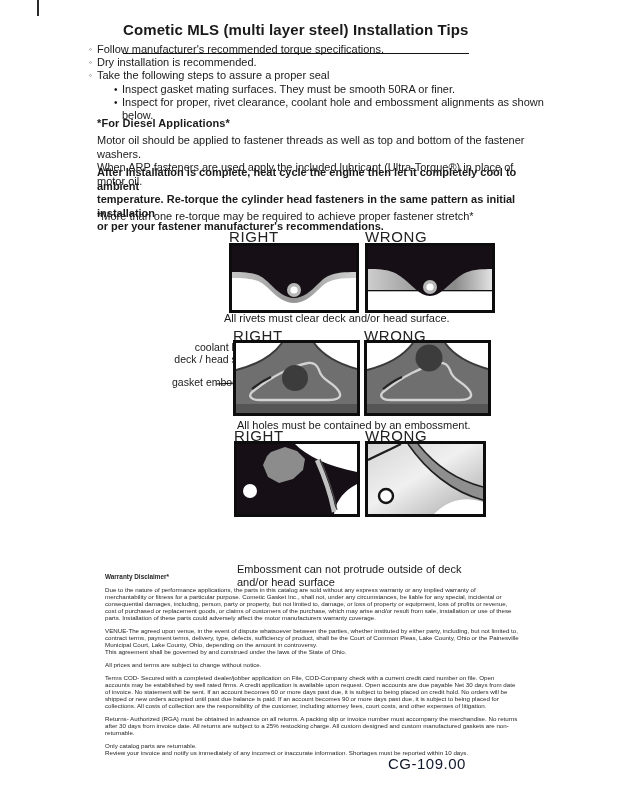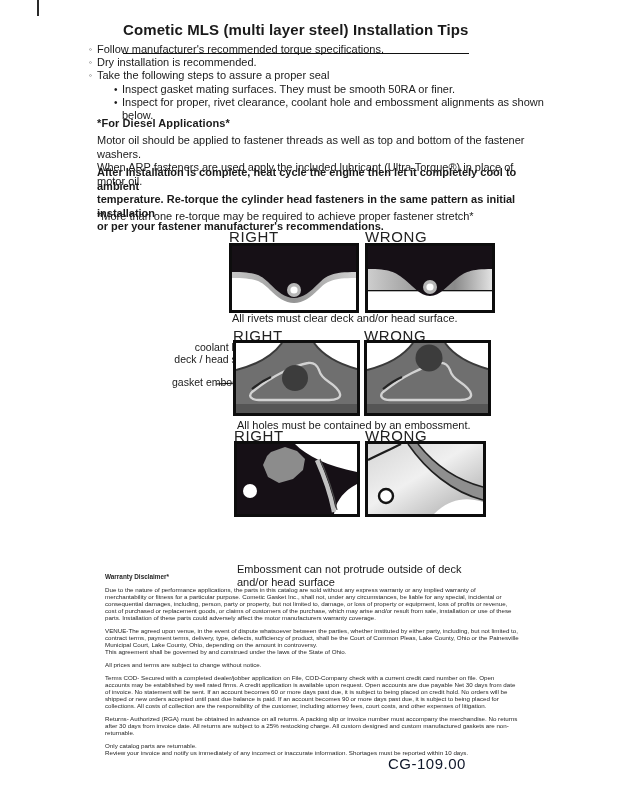--- a/index.html
+++ b/index.html
@@ -115,21 +115,21 @@
       </defs>
       <rect width="124" height="64" fill="#ffffff"></rect>
       <rect y="18" width="124" height="27" fill="url(#w1g)"></rect>
       <rect y="44" width="124" height="1.3" fill="#111111"></rect>
       <path d="M0,0 H124 V23 C102,23 97,26 88,33 C80,39 72,50 62,50 C52,50 44,39 36,33 C27,26 22,23 0,23 Z" fill="#161016"></path>
       <circle cx="62" cy="41" r="7" fill="#b7b7b7"></circle>
       <circle cx="62" cy="41" r="3.6" fill="#ffffff"></circle>
     </svg>
   </div>
 
-  <div class="caption" style="left:232px; top:312px;text-align:center;">All rivets must clear deck and/or head surface.</div>
+  <div class="caption" style="left:224px; top:312px;text-align:center;">All rivets must clear deck and/or head surface.</div>
 
   <div class="dlabel" style="left:233px; top:327px; width:127px;">RIGHT</div>
   <div class="dlabel" style="left:364px; top:327px; width:127px;">WRONG</div>
 
   <div class="callout coolant">coolant hole on
 deck / head surface</div>
   <div class="callout emboss">gasket embossment</div>
 
   <svg class="leader-overlay">
     <line x1="148" y1="21" x2="176" y2="38" stroke="#111" stroke-width="1.2"></line>

